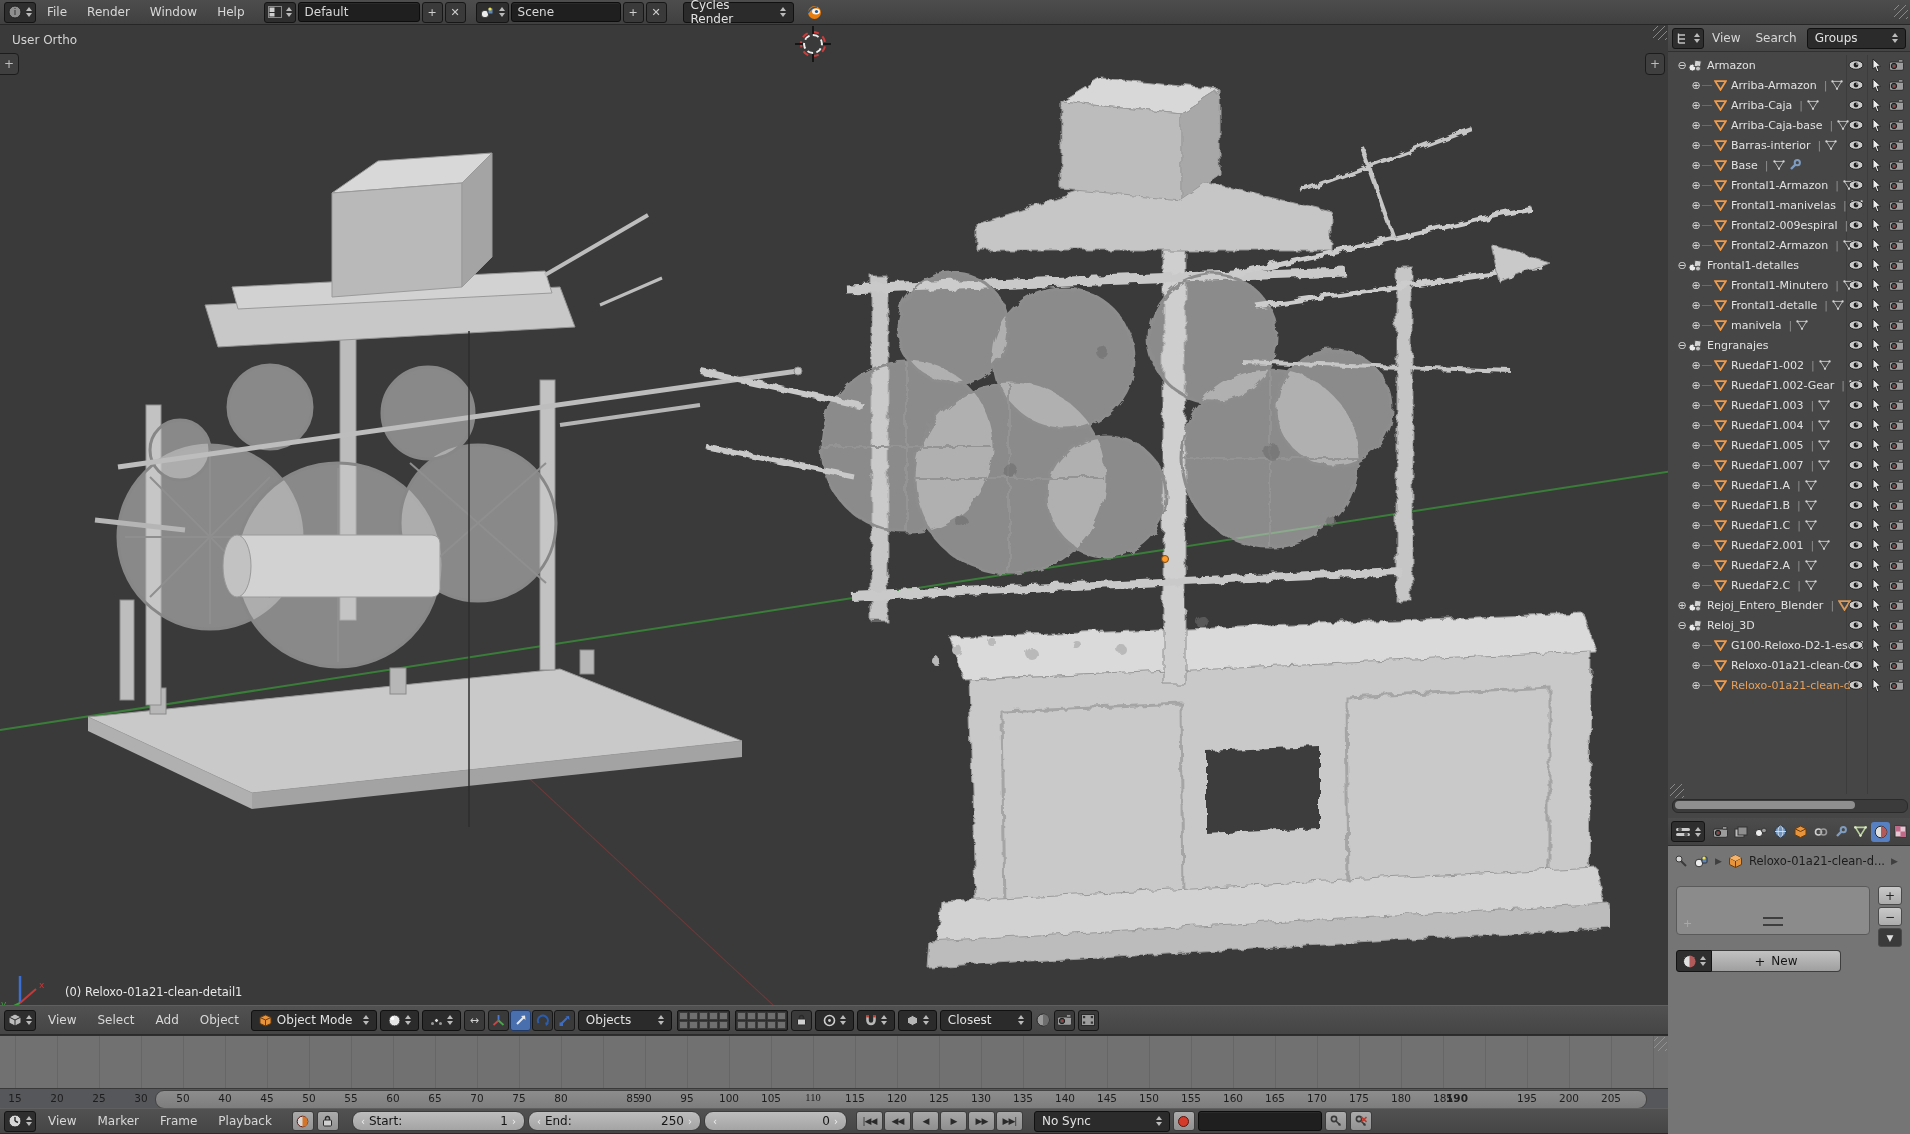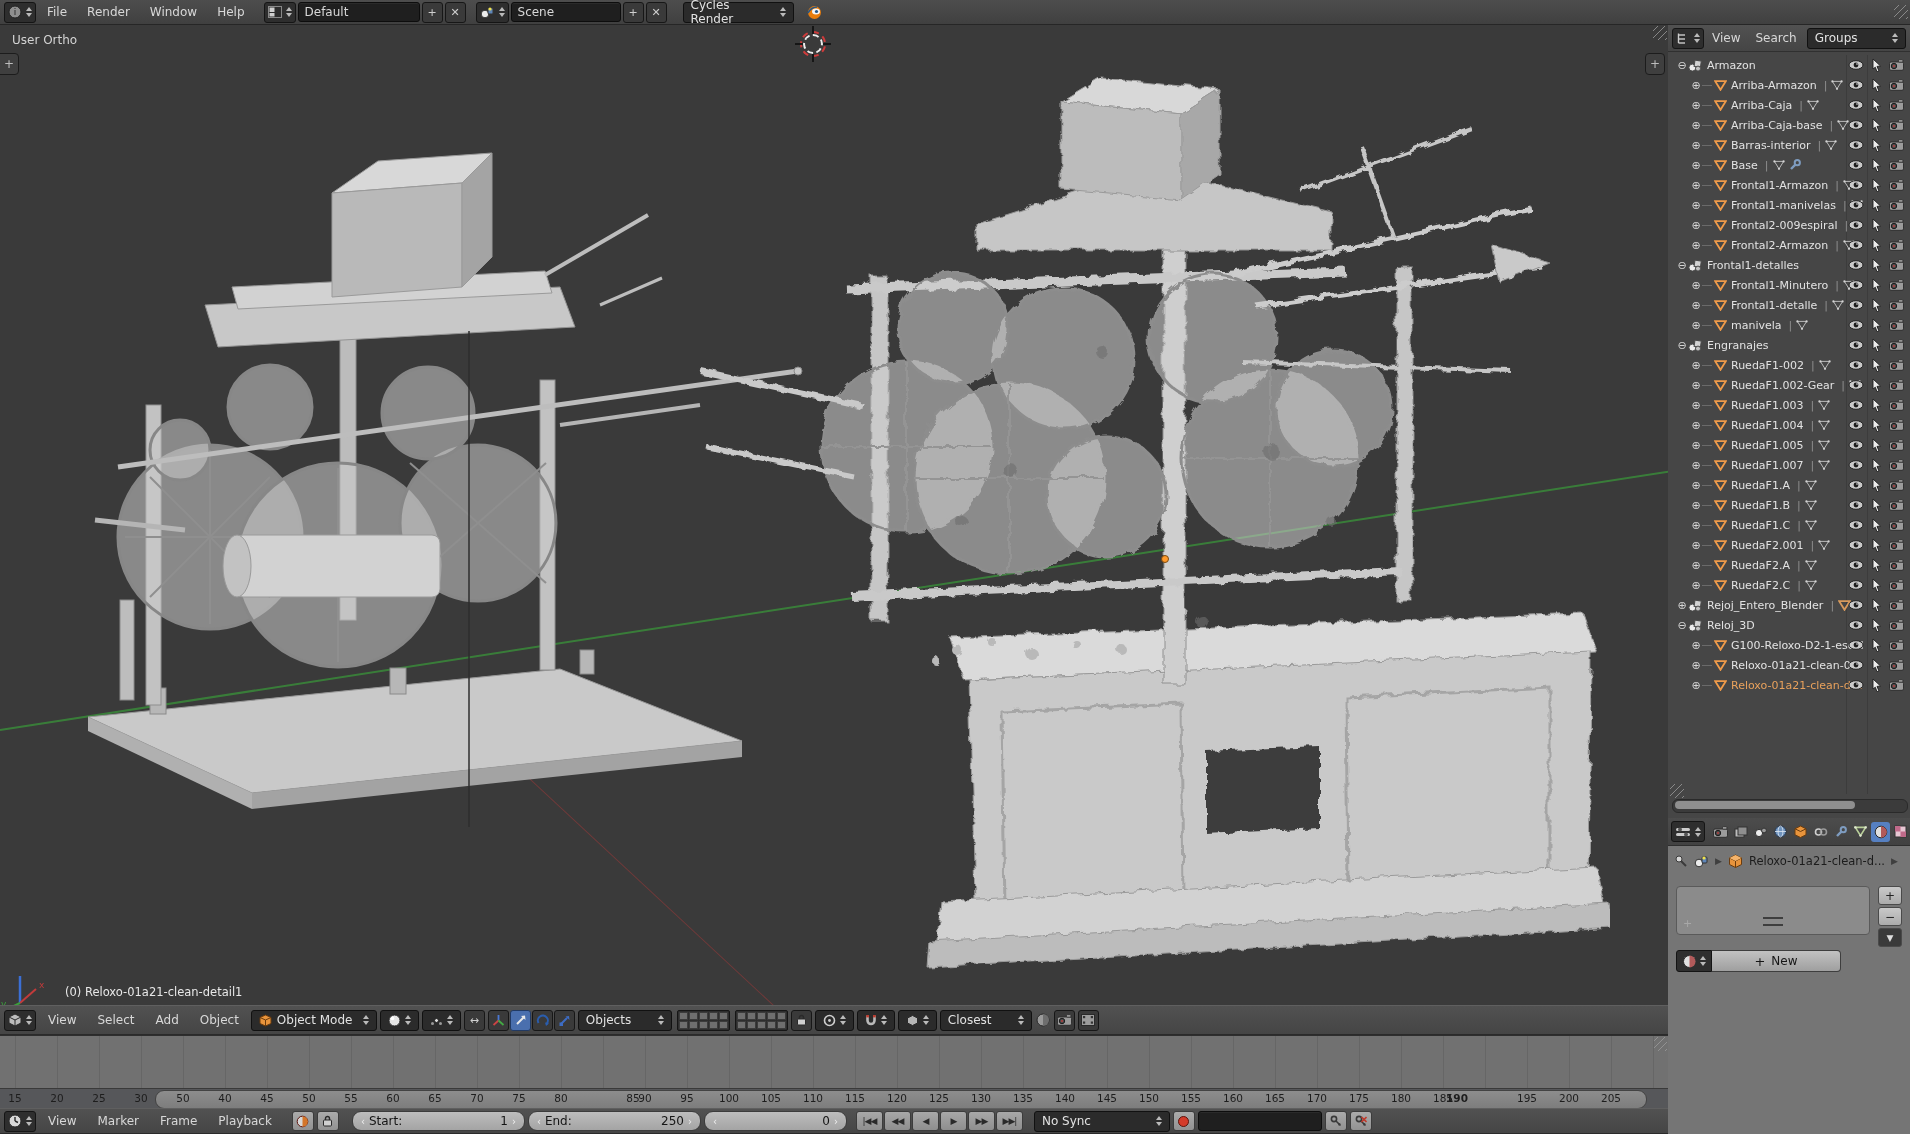--- a/index.html
+++ b/index.html
@@ -590,21 +590,21 @@
       <span class="rnum" style="left: 393px;">60</span>
       <span class="rnum" style="left: 435px;">65</span>
       <span class="rnum" style="left: 477px;">70</span>
       <span class="rnum" style="left: 519px;">75</span>
       <span class="rnum" style="left: 561px;">80</span>
       <span class="rnum" style="left: 633px;">85</span>
       <span class="rnum" style="left: 645px;">90</span>
       <span class="rnum" style="left: 687px;">95</span>
       <span class="rnum" style="left: 729px;">100</span>
       <span class="rnum" style="left: 771px;">105</span>
-      <span class="rnum" style="left: 813px;">110</span>
+      <span class="rnum" style="left: 813px; font-family: Liberation Serif, serif;">110</span>
       <span class="rnum" style="left: 855px;">115</span>
       <span class="rnum" style="left: 897px;">120</span>
       <span class="rnum" style="left: 939px;">125</span>
       <span class="rnum" style="left: 981px;">130</span>
       <span class="rnum" style="left: 1023px;">135</span>
       <span class="rnum" style="left: 1065px;">140</span>
       <span class="rnum" style="left: 1107px;">145</span>
       <span class="rnum" style="left: 1149px;">150</span>
       <span class="rnum" style="left: 1191px;">155</span>
       <span class="rnum" style="left: 1233px;">160</span>

